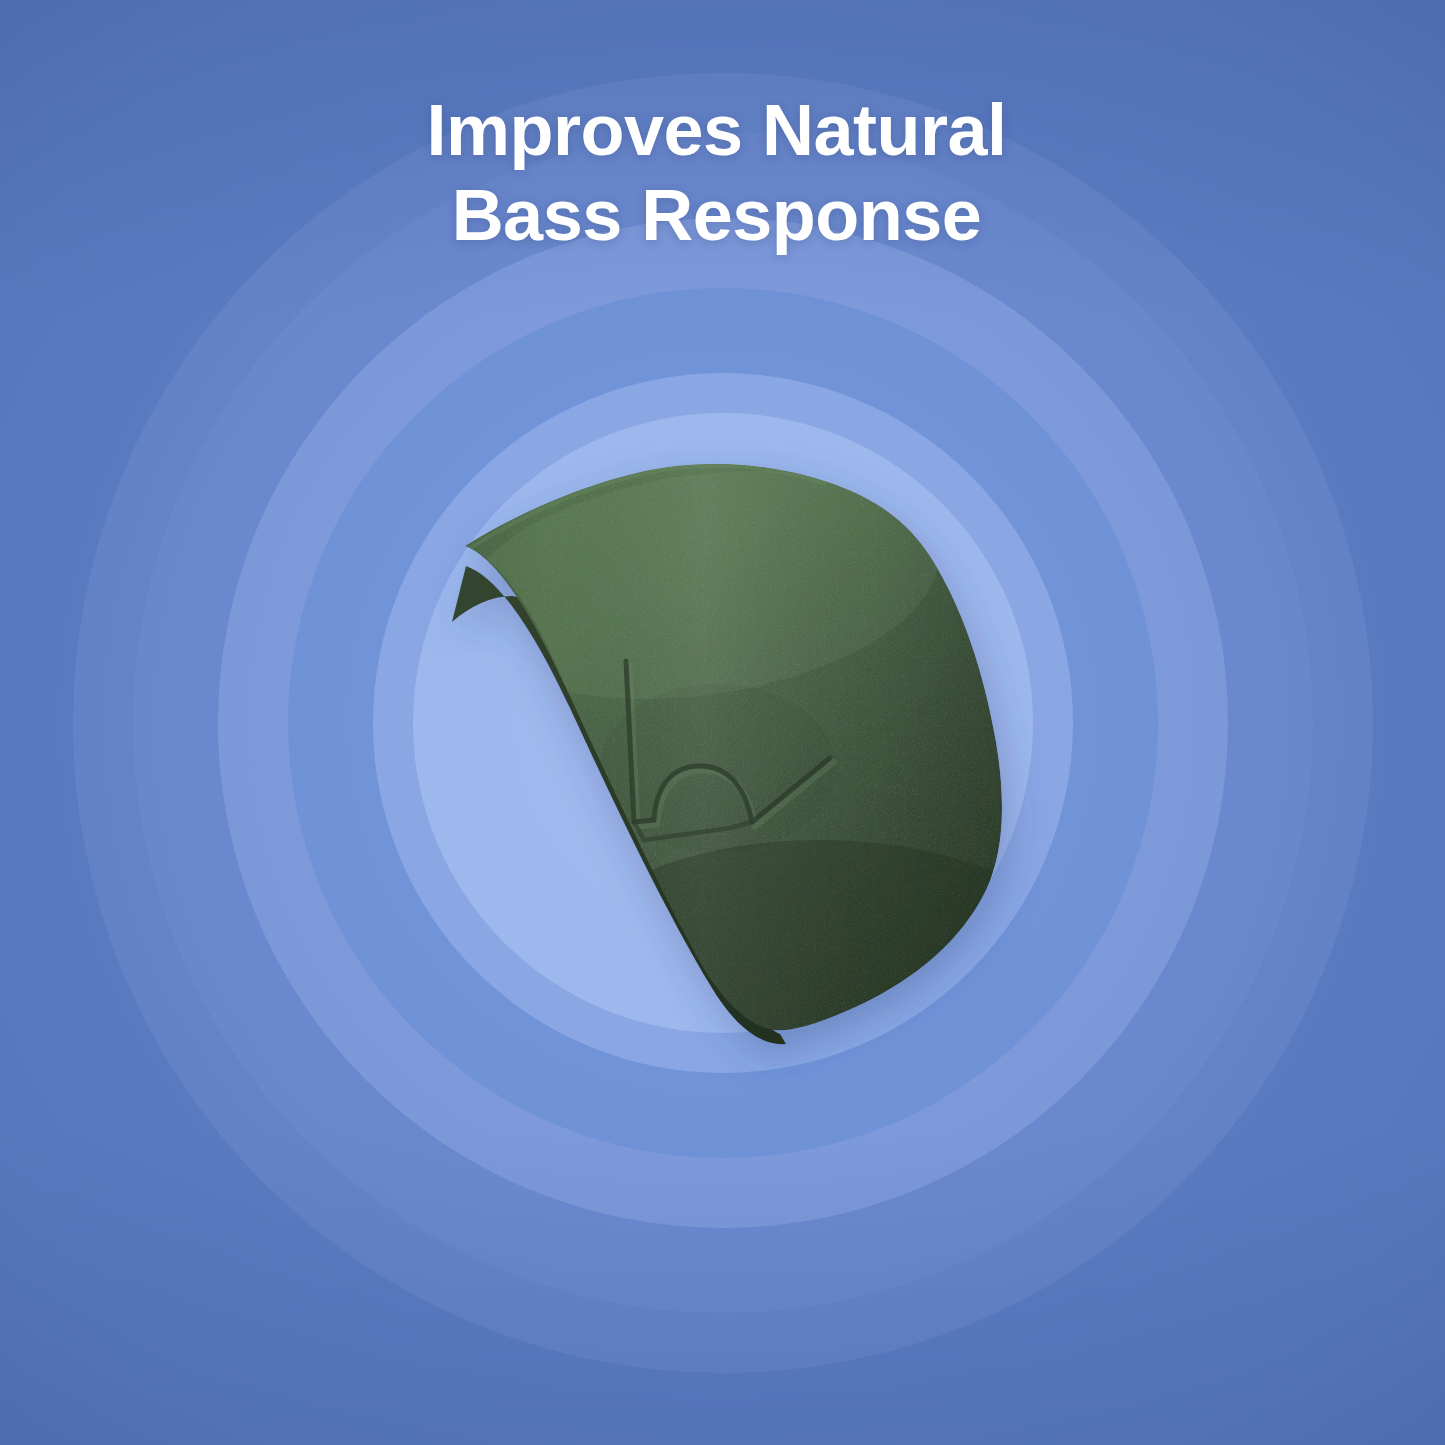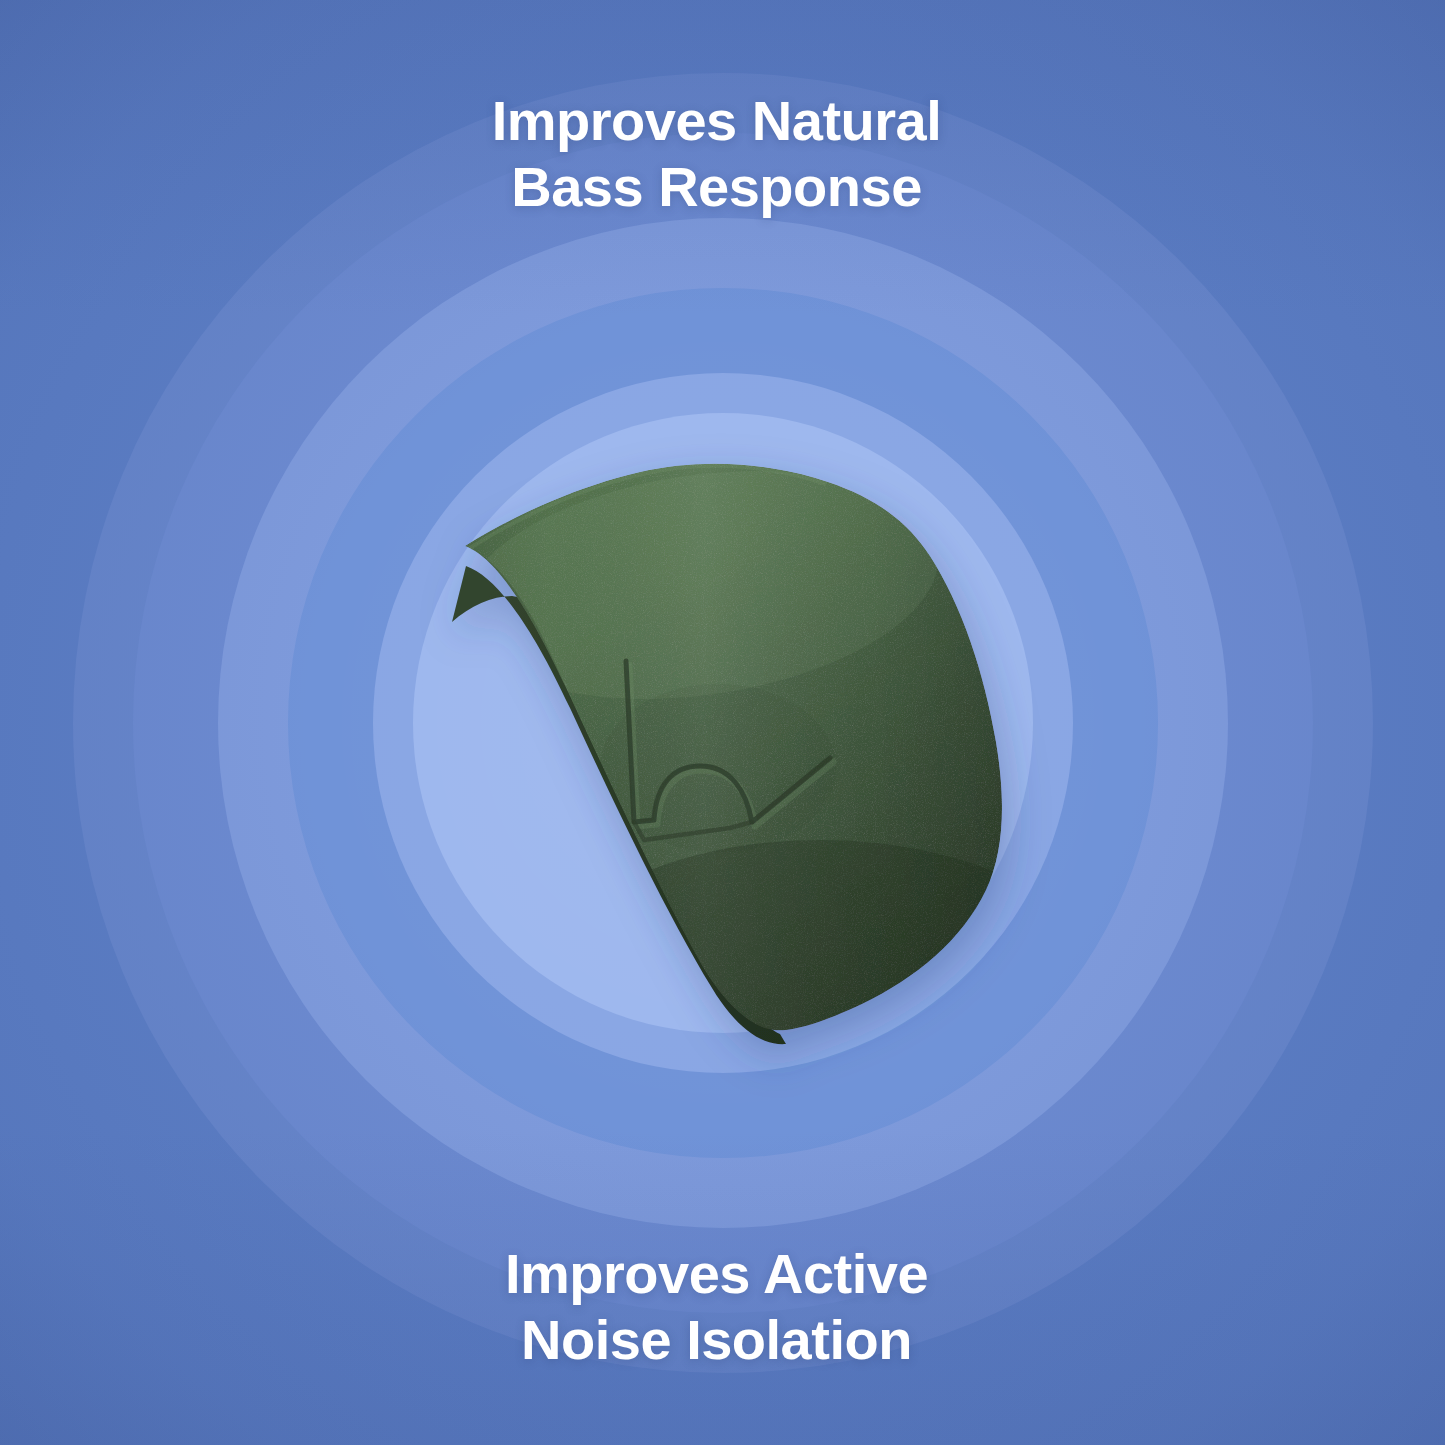--- a/index.html
+++ b/index.html
@@ -88,21 +88,21 @@
 
   
   .headline {
     position: absolute;
     left: 0;
     right: 12px;
     text-align: center;
     color: #ffffff;
     font-family: "Liberation Sans", sans-serif;
     font-weight: bold;
-    font-size: 56px;
+    font-size: 72px;
     line-height: 1.18;
     letter-spacing: -0.5px;
     text-shadow: 0 2px 10px rgba(42,63,120,0.28);
     pointer-events: none;
     white-space: pre-line;
   }
   .headline-top {
     top: 88px;
   }
   .headline-bottom {
@@ -253,16 +253,14 @@
 
       <path d="M 470 548
                C 524 514, 582 488, 642 474
                C 700 460, 768 464, 826 484" fill="none" stroke="#7c9a74" stroke-opacity="0.22" stroke-width="4"></path>
     </g>
   </svg>
 
   <div class="headline headline-top">Improves Natural
 Bass Response</div>
 
-  <div class="headline headline-bottom">Improves Active
-Noise Isolation</div>
 
 </div>
 
 </body></html>

